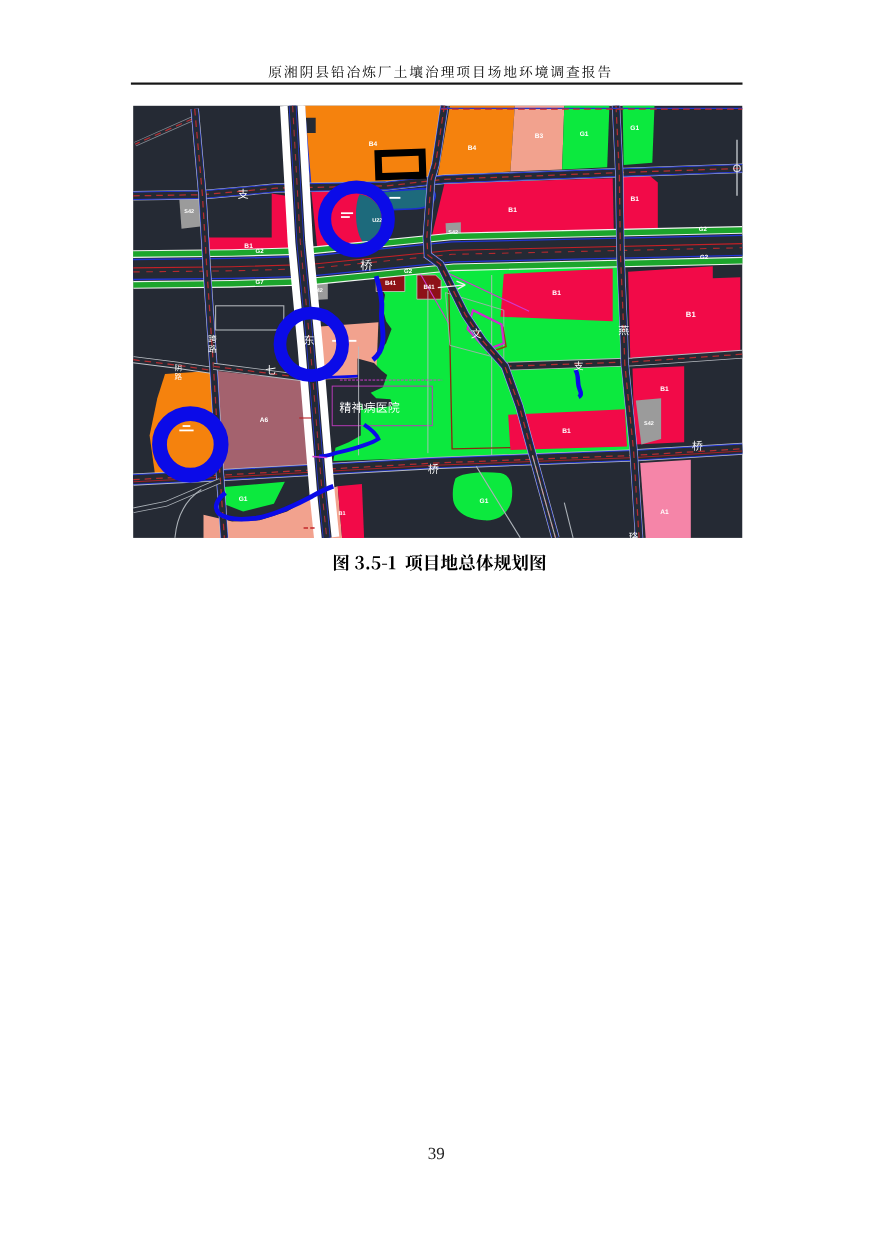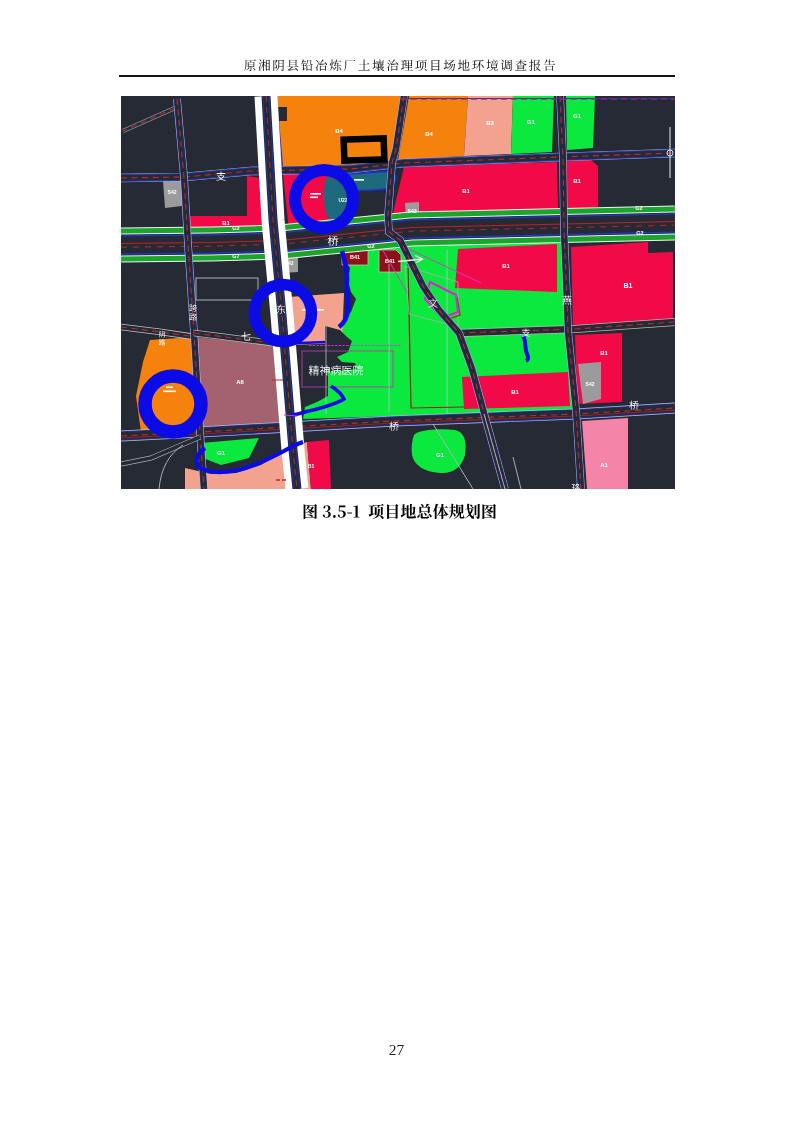--- a/index.html
+++ b/index.html
@@ -265,12 +265,12 @@
 
 <rect x="223" y="43" width="40" height="21" fill="none" stroke="#000" stroke-width="6.5" transform="rotate(-2 243 53)"></rect>
 
 <path d="M277 165.5 L302 163 M302 163 L294 159.5 M302 163 L295 166.8" fill="none" stroke="#eee" stroke-width="1.3"></path>
 </svg>
 
 <svg class="abs" style="left:0;top:490px" width="793" height="45">
     <path transform="translate(302.0,27.5)" d="M6.6 -5.3L6.5 -5.1C7.6 -4.6 8.5 -3.9 8.8 -3.4C10.2 -2.9 10.9 -5.8 6.6 -5.3ZM5.2 -3L5.2 -2.8C7.3 -2.2 9.1 -1.2 9.9 -0.6C11.6 -0.2 12 -3.7 5.2 -3ZM8 -11.2L5.9 -12L12.6 -12L12.6 -0.3L3.4 -0.3L3.4 -12L5.8 -12C5.5 -10.6 4.8 -8.5 3.8 -7.2L3.9 -7C4.7 -7.5 5.4 -8.2 6 -8.9C6.3 -8.1 6.8 -7.6 7.3 -7C6.3 -6.1 5 -5.3 3.6 -4.7L3.7 -4.5C5.4 -4.9 6.9 -5.5 8.1 -6.3C9 -5.6 10.1 -5.1 11.3 -4.7C11.5 -5.5 11.9 -6.1 12.6 -6.2L12.6 -6.4C11.5 -6.6 10.4 -6.8 9.4 -7.2C10.2 -7.9 10.9 -8.6 11.4 -9.5C11.8 -9.5 11.9 -9.5 12 -9.7L10.5 -11L9.5 -10.1L6.9 -10.1C7.1 -10.4 7.3 -10.7 7.4 -11C7.7 -11 7.9 -11 8 -11.2ZM3.4 0.7L3.4 0.2L12.6 0.2L12.6 1.3L12.9 1.3C13.6 1.3 14.5 0.9 14.5 0.7L14.5 -11.7C14.8 -11.8 15.1 -11.9 15.2 -12.1L13.4 -13.5L12.5 -12.5L3.6 -12.5L1.6 -13.3L1.6 1.4L1.9 1.4C2.7 1.4 3.4 1 3.4 0.7ZM6.2 -9.2L6.6 -9.7L9.5 -9.7C9.1 -9 8.6 -8.4 8.1 -7.7C7.3 -8.1 6.7 -8.6 6.2 -9.2Z  M24.5 0.3C27.1 0.3 28.8 -1.1 28.8 -3C28.8 -4.7 27.9 -5.9 25.5 -6.3C27.5 -6.7 28.4 -7.9 28.4 -9.3C28.4 -11 27.2 -12.2 24.8 -12.2C23 -12.2 21.4 -11.4 21.3 -9.6C21.4 -9.3 21.7 -9.1 22.1 -9.1C22.6 -9.1 23 -9.4 23.2 -10.1L23.5 -11.6C23.7 -11.6 24 -11.7 24.2 -11.7C25.5 -11.7 26.3 -10.8 26.3 -9.3C26.3 -7.4 25.2 -6.5 23.8 -6.5L23.2 -6.5L23.2 -5.9L23.9 -5.9C25.6 -5.9 26.5 -4.9 26.5 -3C26.5 -1.3 25.6 -0.3 23.9 -0.3C23.6 -0.3 23.3 -0.3 23.1 -0.4L22.7 -1.9C22.6 -2.8 22.3 -3.1 21.7 -3.1C21.3 -3.1 21 -2.8 20.8 -2.4C21 -0.7 22.3 0.3 24.5 0.3Z M32.4 0.3C33.1 0.3 33.7 -0.3 33.7 -1C33.7 -1.8 33.1 -2.4 32.4 -2.4C31.6 -2.4 31.1 -1.8 31.1 -1C31.1 -0.3 31.6 0.3 32.4 0.3Z M39.3 0.3C41.9 0.3 43.8 -1.1 43.8 -3.5C43.8 -5.9 42.2 -7.1 39.6 -7.1C38.9 -7.1 38.2 -7.1 37.5 -6.8L37.7 -10.2L43.4 -10.2L43.4 -11.9L37.1 -11.9L36.7 -6.3L37.2 -6C37.8 -6.2 38.3 -6.3 39 -6.3C40.5 -6.3 41.5 -5.3 41.5 -3.4C41.5 -1.4 40.5 -0.3 38.9 -0.3C38.5 -0.3 38.2 -0.3 37.9 -0.4L37.6 -1.9C37.5 -2.7 37.2 -3 36.6 -3C36.2 -3 35.9 -2.8 35.7 -2.4C35.9 -0.8 37.2 0.3 39.3 0.3Z M45.3 -4L49.9 -4L49.9 -5.1L45.3 -5.1Z M51.5 0L57.5 0L57.5 -0.4L55.7 -0.8C55.7 -1.8 55.7 -2.8 55.7 -3.8L55.7 -9.3L55.7 -11.9L55.5 -12.1L51.5 -11.2L51.5 -10.6L53.5 -10.9L53.5 -3.8L53.5 -0.8L51.5 -0.5Z   M78.4 -8.2L75.9 -8.7C75.9 -3.3 75.9 -0.7 70.6 1.2L70.7 1.5C74.5 0.7 76.2 -0.5 76.9 -2.2C78.1 -1.3 79.4 0 80 1.3C82.1 2.2 83 -1.7 77.1 -2.5C77.6 -3.9 77.7 -5.7 77.8 -7.8C78.1 -7.8 78.3 -8 78.4 -8.2ZM80.2 -13.7L79.2 -12.4L72.5 -12.4L72.7 -11.9L75.8 -11.9L75.7 -9.8L74.8 -9.8L72.8 -10.6L72.8 -2.3L73.1 -2.3C73.9 -2.3 74.7 -2.7 74.7 -2.9L74.7 -9.4L78.9 -9.4L78.9 -2.4L79.2 -2.4C79.8 -2.4 80.7 -2.8 80.7 -2.9L80.7 -9.1C81 -9.2 81.2 -9.3 81.3 -9.4L79.6 -10.7L78.8 -9.8L76.2 -9.8C76.8 -10.4 77.4 -11.2 77.9 -11.9L81.5 -11.9C81.7 -11.9 81.9 -12 81.9 -12.2C81.3 -12.8 80.2 -13.7 80.2 -13.7ZM71.4 -12.8L70.6 -11.7L66.6 -11.7L66.8 -11.2L68.7 -11.2L68.7 -3.5C67.9 -3.4 67.1 -3.3 66.6 -3.2L67.5 -0.8C67.7 -0.9 67.9 -1 68 -1.3C70.2 -2.4 71.6 -3.3 72.7 -4L72.6 -4.2L70.7 -3.8L70.7 -11.2L72.6 -11.2C72.8 -11.2 73 -11.3 73 -11.5C72.4 -12 71.4 -12.8 71.4 -12.8Z M93.6 -11.9L93.6 -8.5L87.1 -8.5L87.1 -11.9ZM85.1 -12.3L85.1 1.4L85.4 1.4C86.3 1.4 87.1 0.9 87.1 0.7L87.1 -0.1L93.6 -0.1L93.6 1.3L93.9 1.3C94.7 1.3 95.6 0.8 95.6 0.6L95.6 -11.5C96 -11.6 96.2 -11.7 96.4 -11.9L94.4 -13.4L93.4 -12.3L87.2 -12.3L85.1 -13.2ZM87.1 -8L93.6 -8L93.6 -4.6L87.1 -4.6ZM87.1 -4.1L93.6 -4.1L93.6 -0.6L87.1 -0.6Z M111 -10L109.7 -9.5L109.7 -12.9C110.1 -13 110.2 -13.2 110.3 -13.4L108 -13.6L108 -8.9L106.5 -8.4L106.5 -11.6C106.9 -11.7 107.1 -11.8 107.1 -12.1L104.7 -12.3L104.7 -7.7L102.8 -7L103.2 -6.6L104.7 -7.2L104.7 -1C104.7 0.5 105.4 0.9 107.4 0.9L109.6 0.9C113.2 0.9 114.1 0.5 114.1 -0.3C114.1 -0.7 113.9 -0.9 113.3 -1.1L113.2 -3.4L113 -3.4C112.7 -2.3 112.4 -1.5 112.2 -1.2C112 -1 111.8 -1 111.6 -0.9C111.3 -0.9 110.6 -0.9 109.8 -0.9L107.6 -0.9C106.8 -0.9 106.5 -1 106.5 -1.5L106.5 -7.9L108 -8.4L108 -1.8L108.3 -1.8C108.9 -1.8 109.7 -2.2 109.7 -2.4L109.7 -4.4C110 -4.3 110.2 -4.2 110.4 -3.9C110.5 -3.7 110.5 -3.3 110.5 -2.7C111.2 -2.7 111.8 -2.9 112.2 -3.3C112.9 -3.9 113 -5 113.1 -9.3C113.4 -9.4 113.6 -9.5 113.7 -9.6L112.1 -10.9L111.2 -10ZM109.7 -9L111.3 -9.6C111.3 -6.3 111.2 -5 110.9 -4.8C110.8 -4.7 110.7 -4.6 110.5 -4.6C110.3 -4.6 109.9 -4.7 109.7 -4.7ZM98.7 -2.3L99.6 -0.1C99.8 -0.2 99.9 -0.4 100 -0.6C102.1 -2 103.5 -3.2 104.5 -4.1L104.4 -4.2L102.4 -3.4L102.4 -8.2L104.3 -8.2C104.5 -8.2 104.6 -8.3 104.7 -8.5C104.2 -9.1 103.3 -10 103.3 -10L102.5 -8.7L102.4 -8.7L102.4 -12.6C102.8 -12.7 102.9 -12.9 103 -13.1L100.6 -13.3L100.6 -8.7L98.9 -8.7L99 -8.2L100.6 -8.2L100.6 -2.8C99.8 -2.6 99.1 -2.4 98.7 -2.3Z M118.6 -13.6L118.5 -13.5C119.1 -12.8 119.9 -11.7 120.1 -10.8C121.8 -9.6 123.2 -13 118.6 -13.6ZM121.1 -4L118.7 -4.3L118.7 -0.6C118.7 0.7 119.1 1 121 1L123.1 1C126.3 1 127.1 0.8 127.1 -0C127.1 -0.4 126.9 -0.6 126.4 -0.8L126.3 -2.7L126.1 -2.7C125.8 -1.7 125.6 -1.1 125.4 -0.8C125.2 -0.7 125.1 -0.6 124.9 -0.6C124.6 -0.6 124 -0.6 123.3 -0.6L121.3 -0.6C120.7 -0.6 120.6 -0.7 120.6 -0.9L120.6 -3.6C120.9 -3.7 121 -3.8 121.1 -4ZM117.4 -3.9L117.1 -3.9C117.1 -2.8 116.5 -1.8 115.8 -1.5C115.3 -1.2 115 -0.8 115.2 -0.3C115.4 0.3 116.1 0.4 116.7 0.1C117.5 -0.4 118.1 -1.8 117.4 -3.9ZM126.4 -4.1L126.2 -4C127 -3.1 127.9 -1.7 128 -0.5C129.7 0.9 131.3 -2.8 126.4 -4.1ZM121.9 -4.9L121.7 -4.8C122.3 -4.1 123 -3 123.1 -2C124.6 -0.8 126.1 -4 121.9 -4.9ZM119.2 -5L119.2 -5.5L125.8 -5.5L125.8 -4.6L126.1 -4.6C126.7 -4.6 127.6 -5 127.7 -5.1L127.7 -9.5C128 -9.6 128.2 -9.7 128.2 -9.9L126.5 -11.2L125.6 -10.3L124 -10.3C125 -11 126 -11.9 126.6 -12.6C127 -12.6 127.2 -12.7 127.3 -12.9L124.7 -13.7C124.4 -12.7 123.9 -11.3 123.4 -10.3L119.4 -10.3L117.4 -11.1L117.4 -4.4L117.6 -4.4C118.4 -4.4 119.2 -4.8 119.2 -5ZM125.8 -9.8L125.8 -5.9L119.2 -5.9L119.2 -9.8Z M135.1 -9L134.4 -9.3C134.9 -10.3 135.4 -11.4 135.8 -12.6C136.2 -12.6 136.4 -12.7 136.5 -12.9L133.8 -13.7C133.3 -10.6 132.1 -7.4 130.9 -5.3L131.1 -5.2C131.7 -5.7 132.2 -6.2 132.8 -6.9L132.8 1.4L133.1 1.4C133.8 1.4 134.6 1 134.6 0.9L134.6 -8.7C134.9 -8.7 135.1 -8.8 135.1 -9ZM142.5 -3.6L141.6 -2.3L141.3 -2.3L141.3 -9.7L141.3 -9.7C142 -6.1 143 -3.3 144.8 -1.5C145.1 -2.4 145.6 -3 146.3 -3.1L146.4 -3.3C144.4 -4.5 142.6 -6.8 141.6 -9.7L145.5 -9.7C145.7 -9.7 145.8 -9.7 145.9 -9.9C145.3 -10.6 144.1 -11.5 144.1 -11.5L143.1 -10.1L141.3 -10.1L141.3 -12.9C141.7 -13 141.9 -13.2 141.9 -13.4L139.4 -13.6L139.4 -10.1L135.3 -10.1L135.4 -9.7L138.5 -9.7C137.9 -6.8 136.6 -3.7 134.8 -1.6L135 -1.4C136.9 -2.8 138.4 -4.6 139.4 -6.7L139.4 -2.3L137 -2.3L137.1 -1.8L139.4 -1.8L139.4 1.5L139.8 1.5C140.5 1.5 141.3 1 141.3 0.9L141.3 -1.8L143.6 -1.8C143.8 -1.8 144 -1.9 144 -2.1C143.5 -2.7 142.5 -3.6 142.5 -3.6Z M155.8 -4.5L155.8 -12L159.4 -12L159.4 -5.4L158.1 -5.5C158.3 -6.9 158.3 -8.5 158.4 -10.2C158.7 -10.2 158.9 -10.4 158.9 -10.6L156.7 -10.9C156.7 -5.5 157 -1.6 151.6 1.2L151.8 1.5C155.2 0.2 156.8 -1.4 157.6 -3.5L157.6 -0.4C157.6 0.6 157.8 0.9 159 0.9L160.1 0.9C162 0.9 162.5 0.5 162.5 -0.1C162.5 -0.4 162.4 -0.6 162 -0.8L162 -2.9L161.8 -2.9C161.6 -2 161.4 -1.1 161.2 -0.8C161.2 -0.7 161.1 -0.6 161 -0.6C160.8 -0.6 160.6 -0.6 160.2 -0.6L159.4 -0.6C159.1 -0.6 159 -0.7 159 -0.9L159 -5C159.2 -5 159.3 -5.1 159.4 -5.2L159.4 -4L159.7 -4C160.3 -4 161.1 -4.4 161.2 -4.5L161.2 -11.8C161.4 -11.9 161.6 -12 161.6 -12.1L160.1 -13.3L159.2 -12.5L155.9 -12.5L154.1 -13.2L154.1 -6.5C153.5 -7.1 152.5 -7.9 152.5 -7.9L151.6 -6.7L151.1 -6.7C151.1 -7.3 151.1 -7.8 151.1 -8.4L151.1 -9.8L153.4 -9.8C153.6 -9.8 153.8 -9.8 153.8 -10C153.3 -10.6 152.3 -11.4 152.3 -11.4L151.5 -10.2L151.1 -10.2L151.1 -13C151.6 -13 151.7 -13.2 151.7 -13.4L149.4 -13.7L149.4 -10.2L147.3 -10.2L147.4 -9.8L149.4 -9.8L149.4 -8.4C149.4 -7.8 149.3 -7.3 149.3 -6.7L147 -6.7L147.1 -6.2L149.3 -6.2C149.2 -3.5 148.6 -0.8 146.9 1.2L147.1 1.3C149.3 -0.1 150.3 -2.2 150.8 -4.5C151.5 -3.6 152 -2.4 152 -1.3C153.6 0.1 155.2 -3.4 150.9 -5C150.9 -5.4 151 -5.8 151 -6.2L153.7 -6.2C153.9 -6.2 154 -6.3 154.1 -6.4L154.1 -3.9L154.3 -3.9C155.1 -3.9 155.8 -4.3 155.8 -4.5Z M167.7 -13L167.6 -12.8C168.2 -12.4 168.9 -11.5 169.1 -10.8C170.7 -9.9 171.8 -13 167.7 -13ZM172.6 -12.3L172.6 -2.3L172.9 -2.3C173.6 -2.3 174.3 -2.6 174.3 -2.8L174.3 -11.6C174.7 -11.7 174.9 -11.9 174.9 -12.1ZM175.7 -13.4L175.7 -1C175.7 -0.8 175.7 -0.7 175.4 -0.7C175 -0.7 173.2 -0.8 173.2 -0.8L173.2 -0.6C174.1 -0.4 174.5 -0.2 174.7 0.1C175 0.4 175.1 0.8 175.1 1.4C177.3 1.2 177.6 0.5 177.6 -0.8L177.6 -12.8C178 -12.8 178.2 -13 178.2 -13.2ZM163.1 -8.6L163.3 -8.1L165.4 -8.4C165.7 -6.4 166.1 -4.6 166.9 -3C165.9 -1.5 164.6 -0.3 163.1 0.7L163.2 1C164.9 0.2 166.3 -0.7 167.5 -1.9C168 -1.1 168.5 -0.3 169.2 0.3C169.9 1 171.2 1.8 172 1.1C172.3 0.8 172.2 0.3 171.6 -0.7L172 -3.4L171.9 -3.4C171.5 -2.8 171.1 -1.9 170.9 -1.5C170.7 -1.2 170.5 -1.2 170.3 -1.4C169.7 -2 169.2 -2.6 168.8 -3.3C169.6 -4.5 170.4 -5.9 171 -7.5C171.4 -7.5 171.6 -7.5 171.6 -7.7L169.4 -8.6C169 -7.2 168.6 -6 168 -4.9C167.6 -6.1 167.3 -7.3 167.2 -8.6L171.8 -9.2C172 -9.2 172.2 -9.3 172.2 -9.5C171.5 -10 170.4 -10.7 170.4 -10.7L169.6 -9.4L167.1 -9.1C167 -10.4 166.9 -11.7 166.9 -13C167.4 -13 167.5 -13.2 167.5 -13.4L165.1 -13.7C165.1 -12 165.1 -10.4 165.3 -8.8Z M185.4 -5.3L185.3 -5.1C186.5 -4.6 187.3 -3.9 187.6 -3.4C189 -2.9 189.8 -5.8 185.4 -5.3ZM184.1 -3L184.1 -2.8C186.1 -2.2 187.9 -1.2 188.7 -0.6C190.5 -0.2 190.9 -3.7 184.1 -3ZM186.8 -11.2L184.7 -12L191.5 -12L191.5 -0.3L182.3 -0.3L182.3 -12L184.7 -12C184.4 -10.6 183.6 -8.5 182.7 -7.2L182.8 -7C183.5 -7.5 184.2 -8.2 184.8 -8.9C185.2 -8.1 185.6 -7.6 186.1 -7C185.1 -6.1 183.8 -5.3 182.4 -4.7L182.5 -4.5C184.2 -4.9 185.7 -5.5 187 -6.3C187.9 -5.6 188.9 -5.1 190.2 -4.7C190.4 -5.5 190.8 -6.1 191.4 -6.2L191.4 -6.4C190.3 -6.6 189.2 -6.8 188.2 -7.2C189 -7.9 189.7 -8.6 190.2 -9.5C190.6 -9.5 190.8 -9.5 190.9 -9.7L189.3 -11L188.4 -10.1L185.8 -10.1C186 -10.4 186.1 -10.7 186.3 -11C186.6 -11 186.7 -11 186.8 -11.2ZM182.3 0.7L182.3 0.2L191.5 0.2L191.5 1.3L191.8 1.3C192.5 1.3 193.3 0.9 193.4 0.7L193.4 -11.7C193.7 -11.8 193.9 -11.9 194 -12.1L192.2 -13.5L191.3 -12.5L182.4 -12.5L180.4 -13.3L180.4 1.4L180.7 1.4C181.5 1.4 182.3 1 182.3 0.7ZM185.1 -9.2L185.5 -9.7L188.3 -9.7C188 -9 187.5 -8.4 186.9 -7.7C186.2 -8.1 185.6 -8.6 185.1 -9.2Z" fill="#000"></path>
   </svg>
 
-<div class="abs" style="left:0;top:1041px;width:793px;text-align:center;font-family:'Liberation Serif',serif;font-size:15.5px;color:#222">27</div>
+<div class="abs" style="left:0;top:1041px;width:793px;text-align:center;font-family:'Liberation Serif',serif;font-size:15.5px;color:#222">39</div>
 </body></html>

